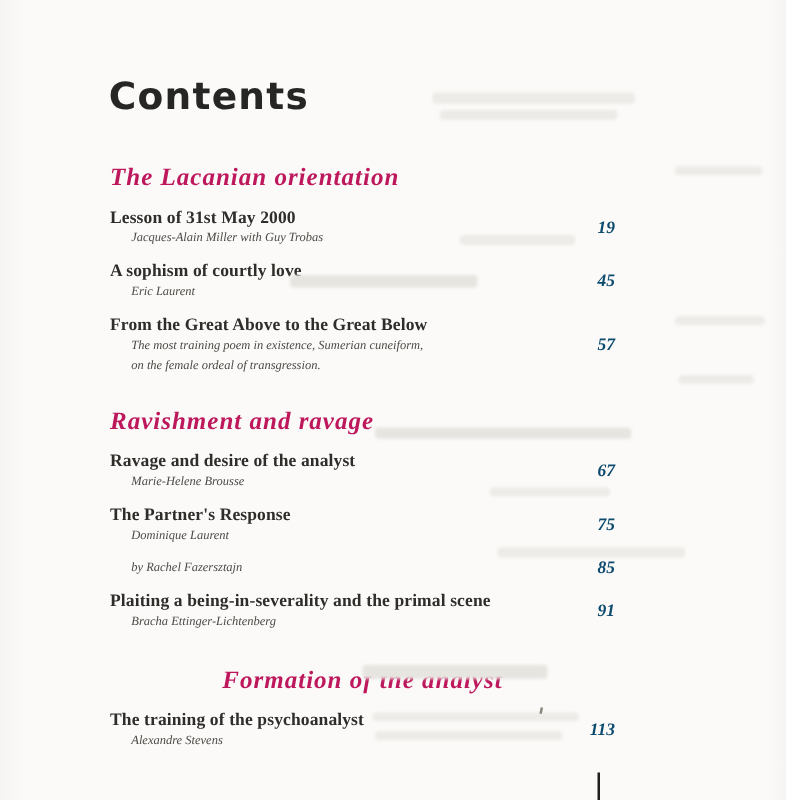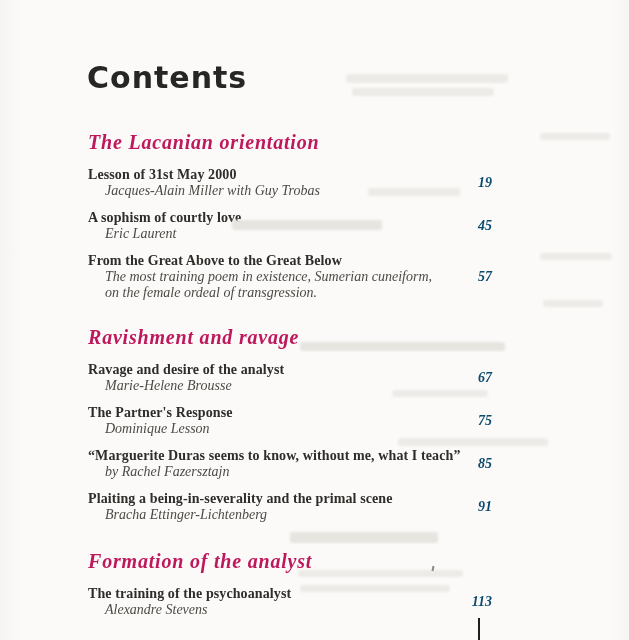--- a/index.html
+++ b/index.html
@@ -43,38 +43,38 @@
   .section-heading {
     margin: 0 0 12px 0;
     font-size: 20px;
     font-weight: bold;
     font-style: italic;
     letter-spacing: 0.8px;
     color: #be185d;
     line-height: 24px;
   }
   .toc-section:nth-child(2) .section-heading { margin-top: 24px; }
-  .toc-section:nth-child(3) .section-heading { margin-top: 26px; }
+  .toc-section:nth-child(3) .section-heading { margin-top: 26px; text-align: center; }
   .entry {
     display: flex;
     justify-content: space-between;
     align-items: center;
     margin-bottom: 10px;
   }
   .entry-text { flex: 1; min-width: 0; }
   .entry-title {
     font-size: 14px;
     font-weight: bold;
     color: #2e2d2a;
     line-height: 17px;
     white-space: nowrap;
     letter-spacing: 0.1px;
   }
   .entry-line {
-    font-size: 14px;
+    font-size: 10px;
     font-style: italic;
     color: #4b4a45;
     line-height: 16px;
     padding-left: 17px;
     white-space: nowrap;
   }
   .page-num {
     flex: 0 0 auto;
     width: 34px;
     text-align: right;
@@ -145,27 +145,26 @@
         <div class="entry">
           <div class="entry-text">
             <div class="entry-title">Ravage and desire of the analyst</div>
             <div class="entry-line">Marie-Helene Brousse</div>
           </div>
           <span class="page-num">67</span>
         </div>
         <div class="entry">
           <div class="entry-text">
             <div class="entry-title">The Partner's Response</div>
-            <div class="entry-line">Dominique Lesson</div>
+            <div class="entry-line">Dominique Laurent</div>
           </div>
           <span class="page-num">75</span>
         </div>
         <div class="entry">
           <div class="entry-text">
-            <div class="entry-title">“Marguerite Duras seems to know, without me, what I teach”</div>
             <div class="entry-line">by Rachel Fazersztajn</div>
           </div>
           <span class="page-num">85</span>
         </div>
         <div class="entry">
           <div class="entry-text">
             <div class="entry-title">Plaiting a being-in-severality and the primal scene</div>
             <div class="entry-line">Bracha Ettinger-Lichtenberg</div>
           </div>
           <span class="page-num">91</span>

